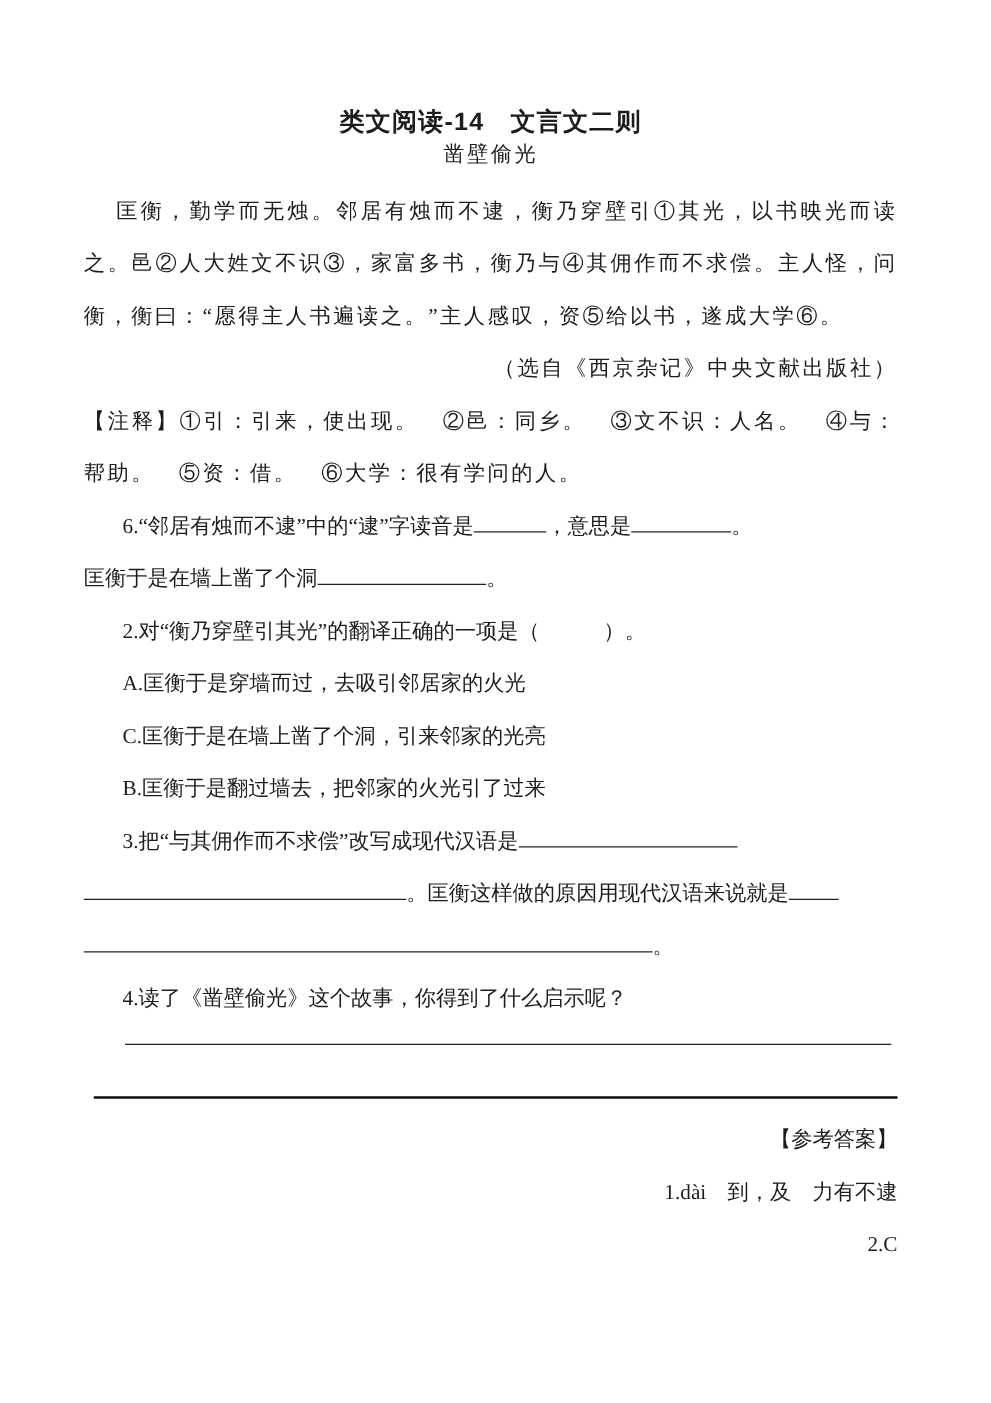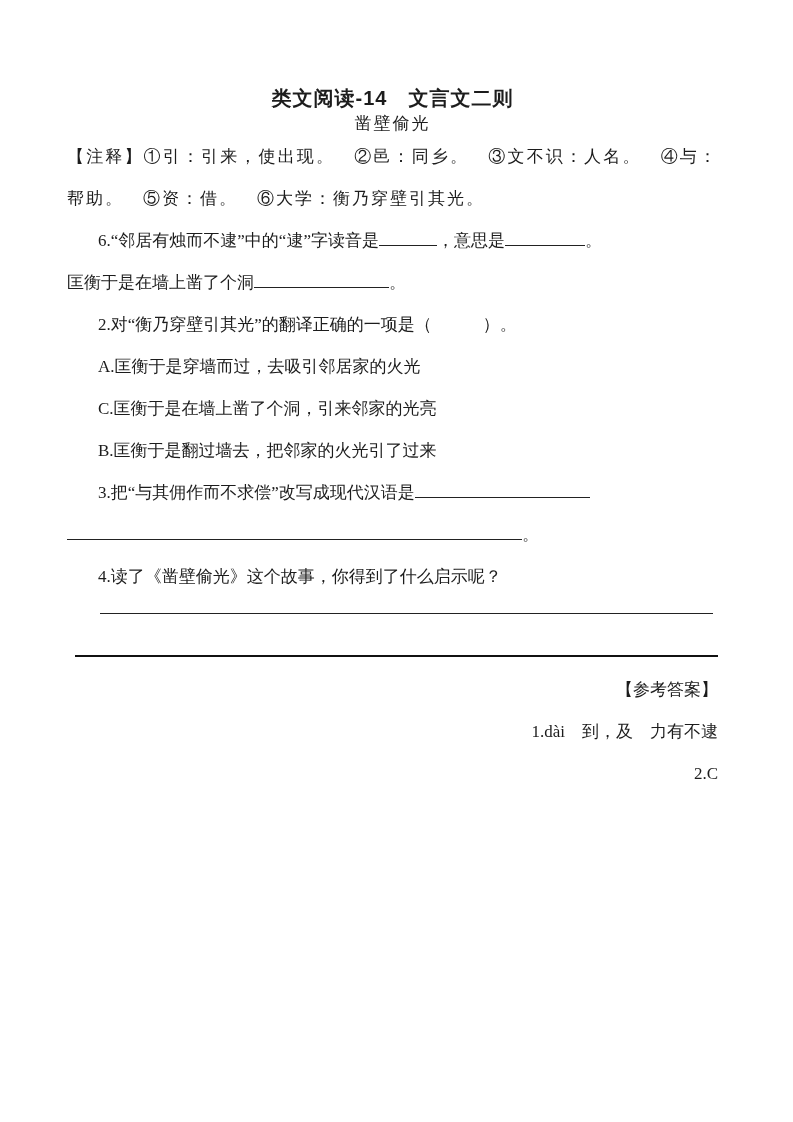--- a/index.html
+++ b/index.html
@@ -64,40 +64,47 @@
 </style>
 </head>
 <body>
 
 <div class="page">
 
   <div class="doc-title">类文阅读-14　文言文二则</div>
 
   <div class="sub-title">凿壁偷光</div>
 
+  <div class="passage">
+    <div class="t-line cjk fill indent2">匡衡，勤学而无烛。邻居有烛而不逮，衡乃穿壁引①其光，以书映光而读</div>
+    <div class="t-line cjk fill">之。邑②人大姓文不识③，家富多书，衡乃与④其佣作而不求偿。主人怪，问</div>
+    <div class="t-line cjk">衡，衡曰：“愿得主人书遍读之。”主人感叹，资⑤给以书，遂成大学⑥。</div>
+    <div class="t-line attribution">（选自《西京杂记》中央文献出版社）</div>
+  </div>
 
   <div>
     <div class="t-line cjk fill">【注释】①引：引来，使出现。　②邑：同乡。　③文不识：人名。　④与：</div>
-    <div class="t-line cjk">帮助。　⑤资：借。　⑥大学：衡乃穿壁引其光。</div>
+    <div class="t-line cjk">帮助。　⑤资：借。　⑥大学：很有学问的人。</div>
   </div>
 
   <div>
     <div class="t-line q-first"><span>6.“邻居有烛而不逮”中的“逮”字读音是</span><span class="blank w58"></span><span>，意思是</span><span class="blank w80"></span><span>。</span></div>
     <div class="t-line"><span>匡衡于是在墙上凿了个洞</span><span class="blank w135"></span><span>。</span></div>
   </div>
 
   <div>
     <div class="t-line q-first">2.对“衡乃穿壁引其光”的翻译正确的一项是（　　　）。</div>
     <div class="t-line q-first">A.匡衡于是穿墙而过，去吸引邻居家的火光</div>
     <div class="t-line q-first">C.匡衡于是在墙上凿了个洞，引来邻家的光亮</div>
     <div class="t-line q-first">B.匡衡于是翻过墙去，把邻家的火光引了过来</div>
   </div>
 
   <div>
     <div class="t-line q-first"><span>3.把“与其佣作而不求偿”改写成现代汉语是</span><span class="blank w175"></span></div>
+    <div class="t-line"><span class="blank w258"></span><span>。匡衡这样做的原因用现代汉语来说就是</span><span class="blank w40"></span></div>
     <div class="t-line"><span class="blank w455"></span><span>。</span></div>
   </div>
 
   <div>
     <div class="t-line q-first">4.读了《凿壁偷光》这个故事，你得到了什么启示呢？</div>
     <div class="write-line"></div>
   </div>
 
   <div class="section-divider"></div>
 

